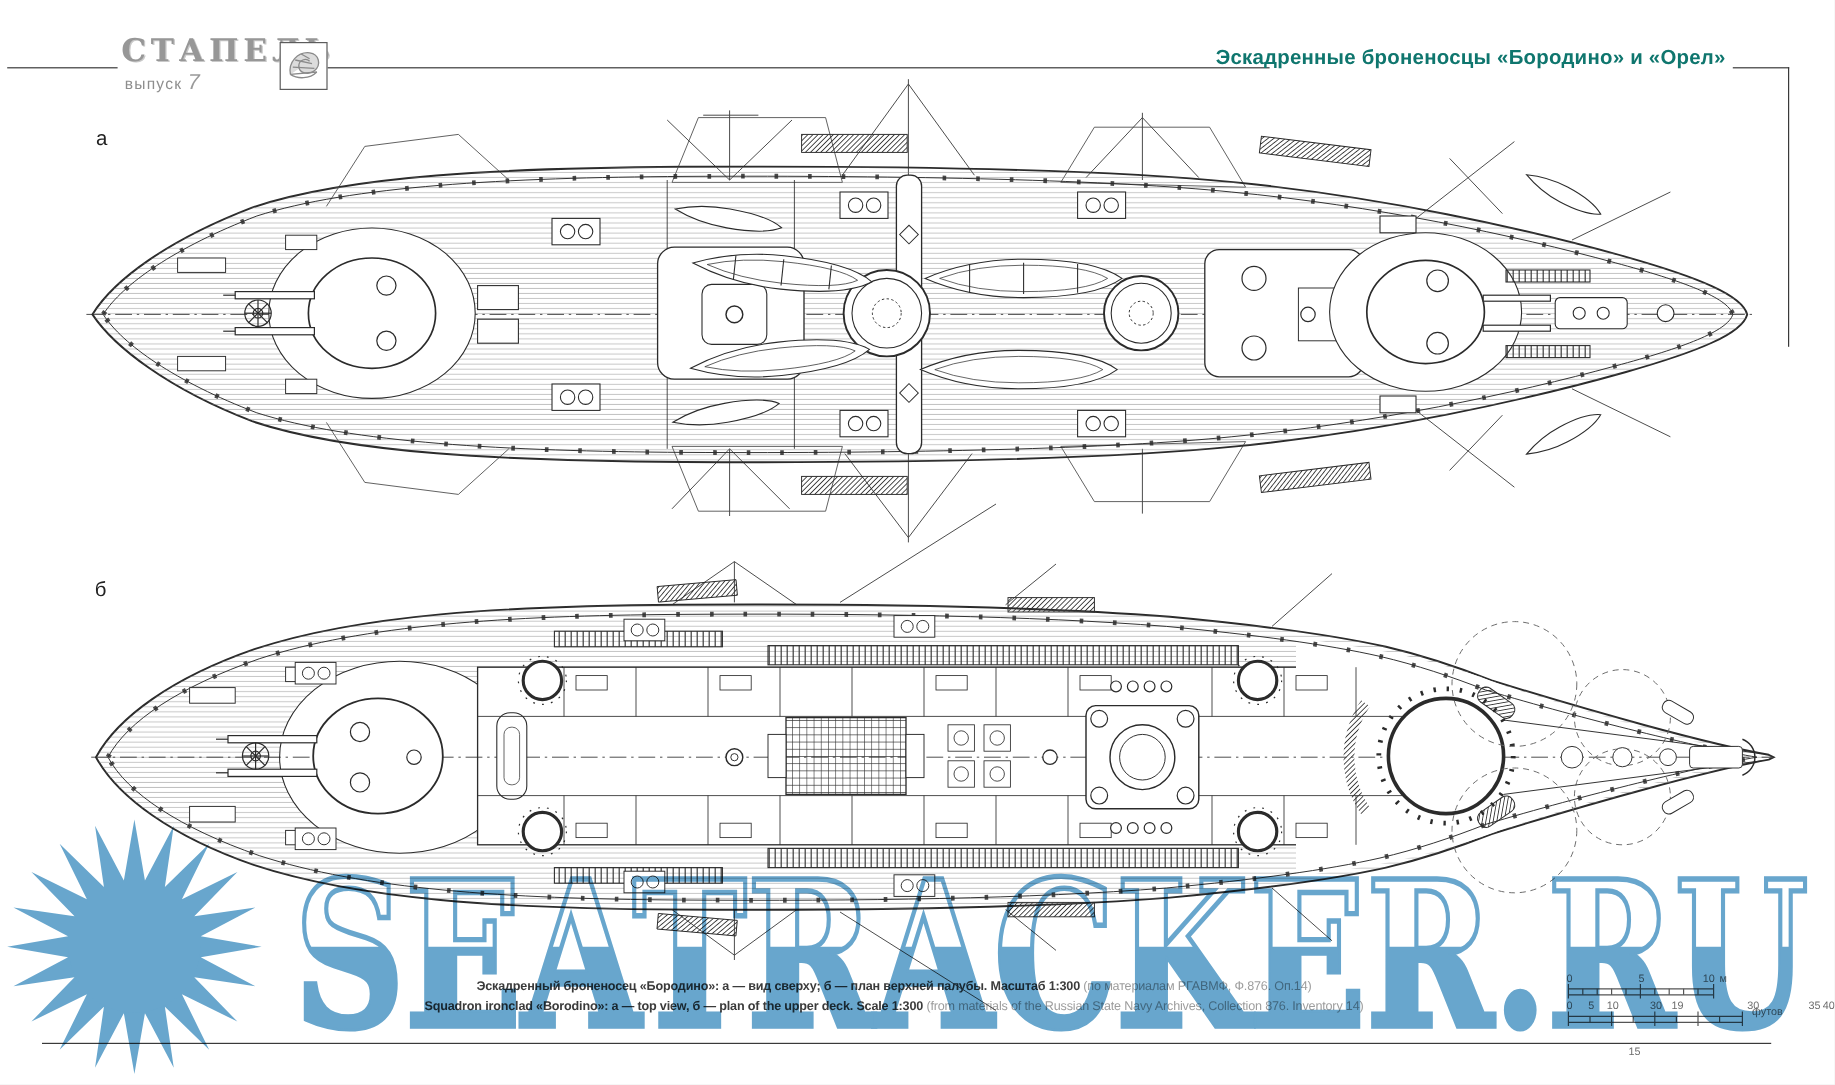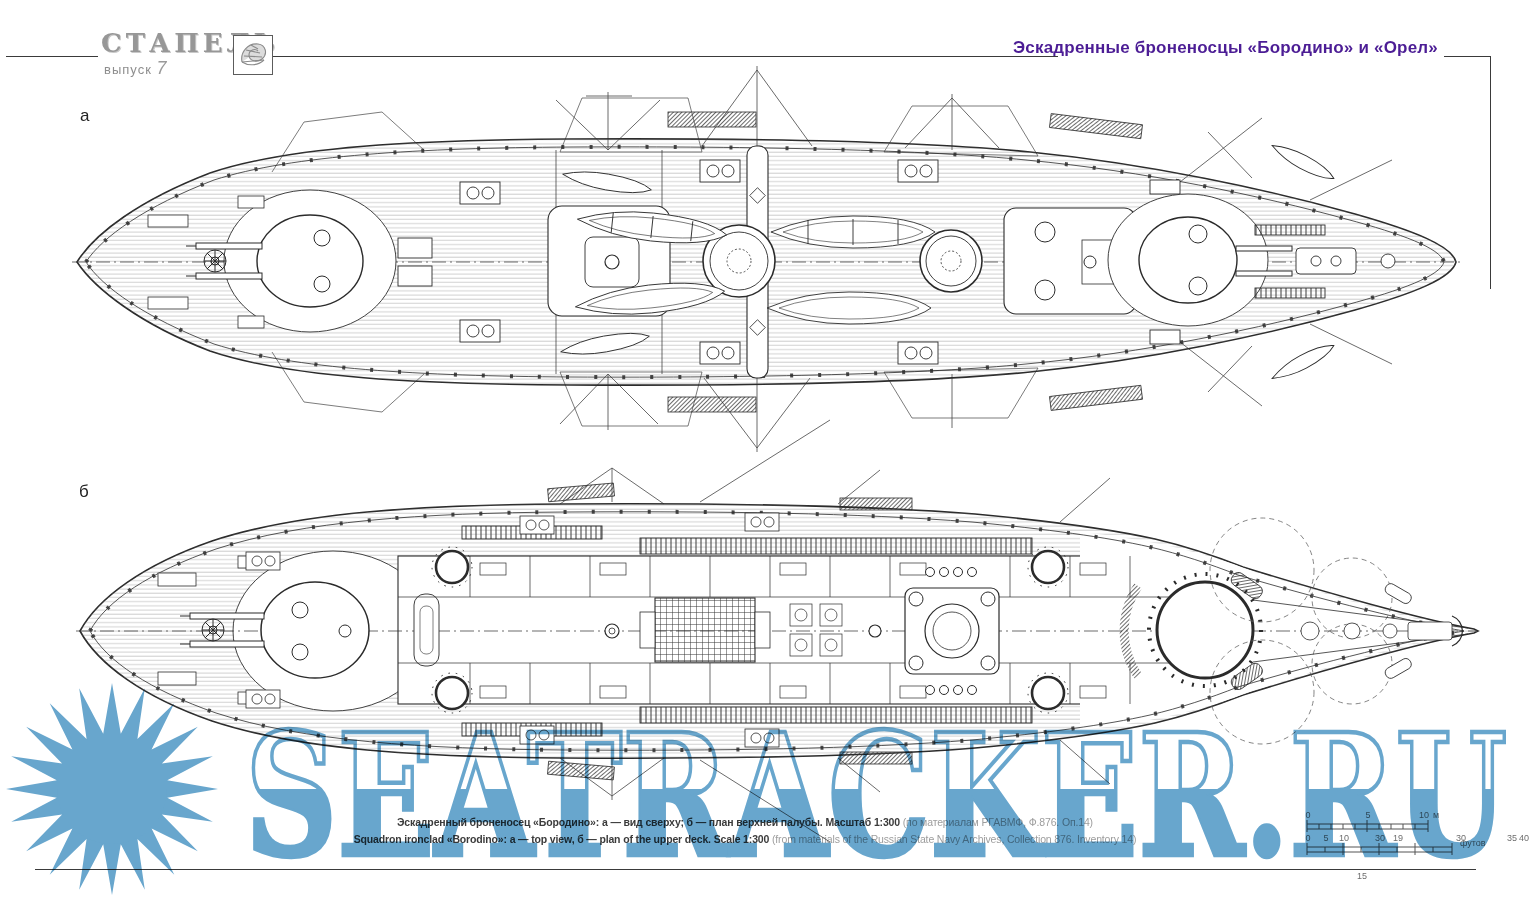--- a/index.html
+++ b/index.html
@@ -7,21 +7,21 @@
         font-family:"Liberation Sans",sans-serif;color:#222;}
   
   .rule{position:absolute;background:#3a3a3a;}
   .masthead-title{position:absolute;left:101px;top:28px;font-family:"DejaVu Serif",serif;
       font-weight:bold;font-size:26px;letter-spacing:4px;color:#979797;
       text-shadow:1px 1px 0 #c9c9c9;}
   .masthead-issue{position:absolute;left:104px;top:58px;font-size:13px;color:#8e8e8e;letter-spacing:1px;}
   .masthead-issue .num{font-size:18px;font-style:italic;color:#9a9a9a;}
   .shell-box{position:absolute;left:233px;top:35px;width:38px;height:38px;border:1.3px solid #5c5c5c;background:#fff;}
   .page-header{position:absolute;right:91px;top:38px;font-size:17px;font-weight:600;
-      letter-spacing:0.2px;color:#4c1d95;white-space:nowrap;}
+      letter-spacing:0.2px;color:#0f766e;white-space:nowrap;}
   
   .fig-label{position:absolute;font-size:17px;color:#222;font-family:"Liberation Sans",sans-serif;}
   
   .caption{position:absolute;left:330px;top:814px;width:830px;text-align:center;
       font-size:10.5px;line-height:17px;letter-spacing:-0.15px;white-space:nowrap;}
   .caption .b{font-weight:bold;color:#3b3b3b;margin-top:20px;}
   .caption .l{font-weight:normal;color:#9d9d9d;}
   
   .sb-label{position:absolute;font-size:9px;color:#6d6d6d;transform:translateX(-50%);}
   .sb-unit{position:absolute;font-size:9px;color:#6d6d6d;}

